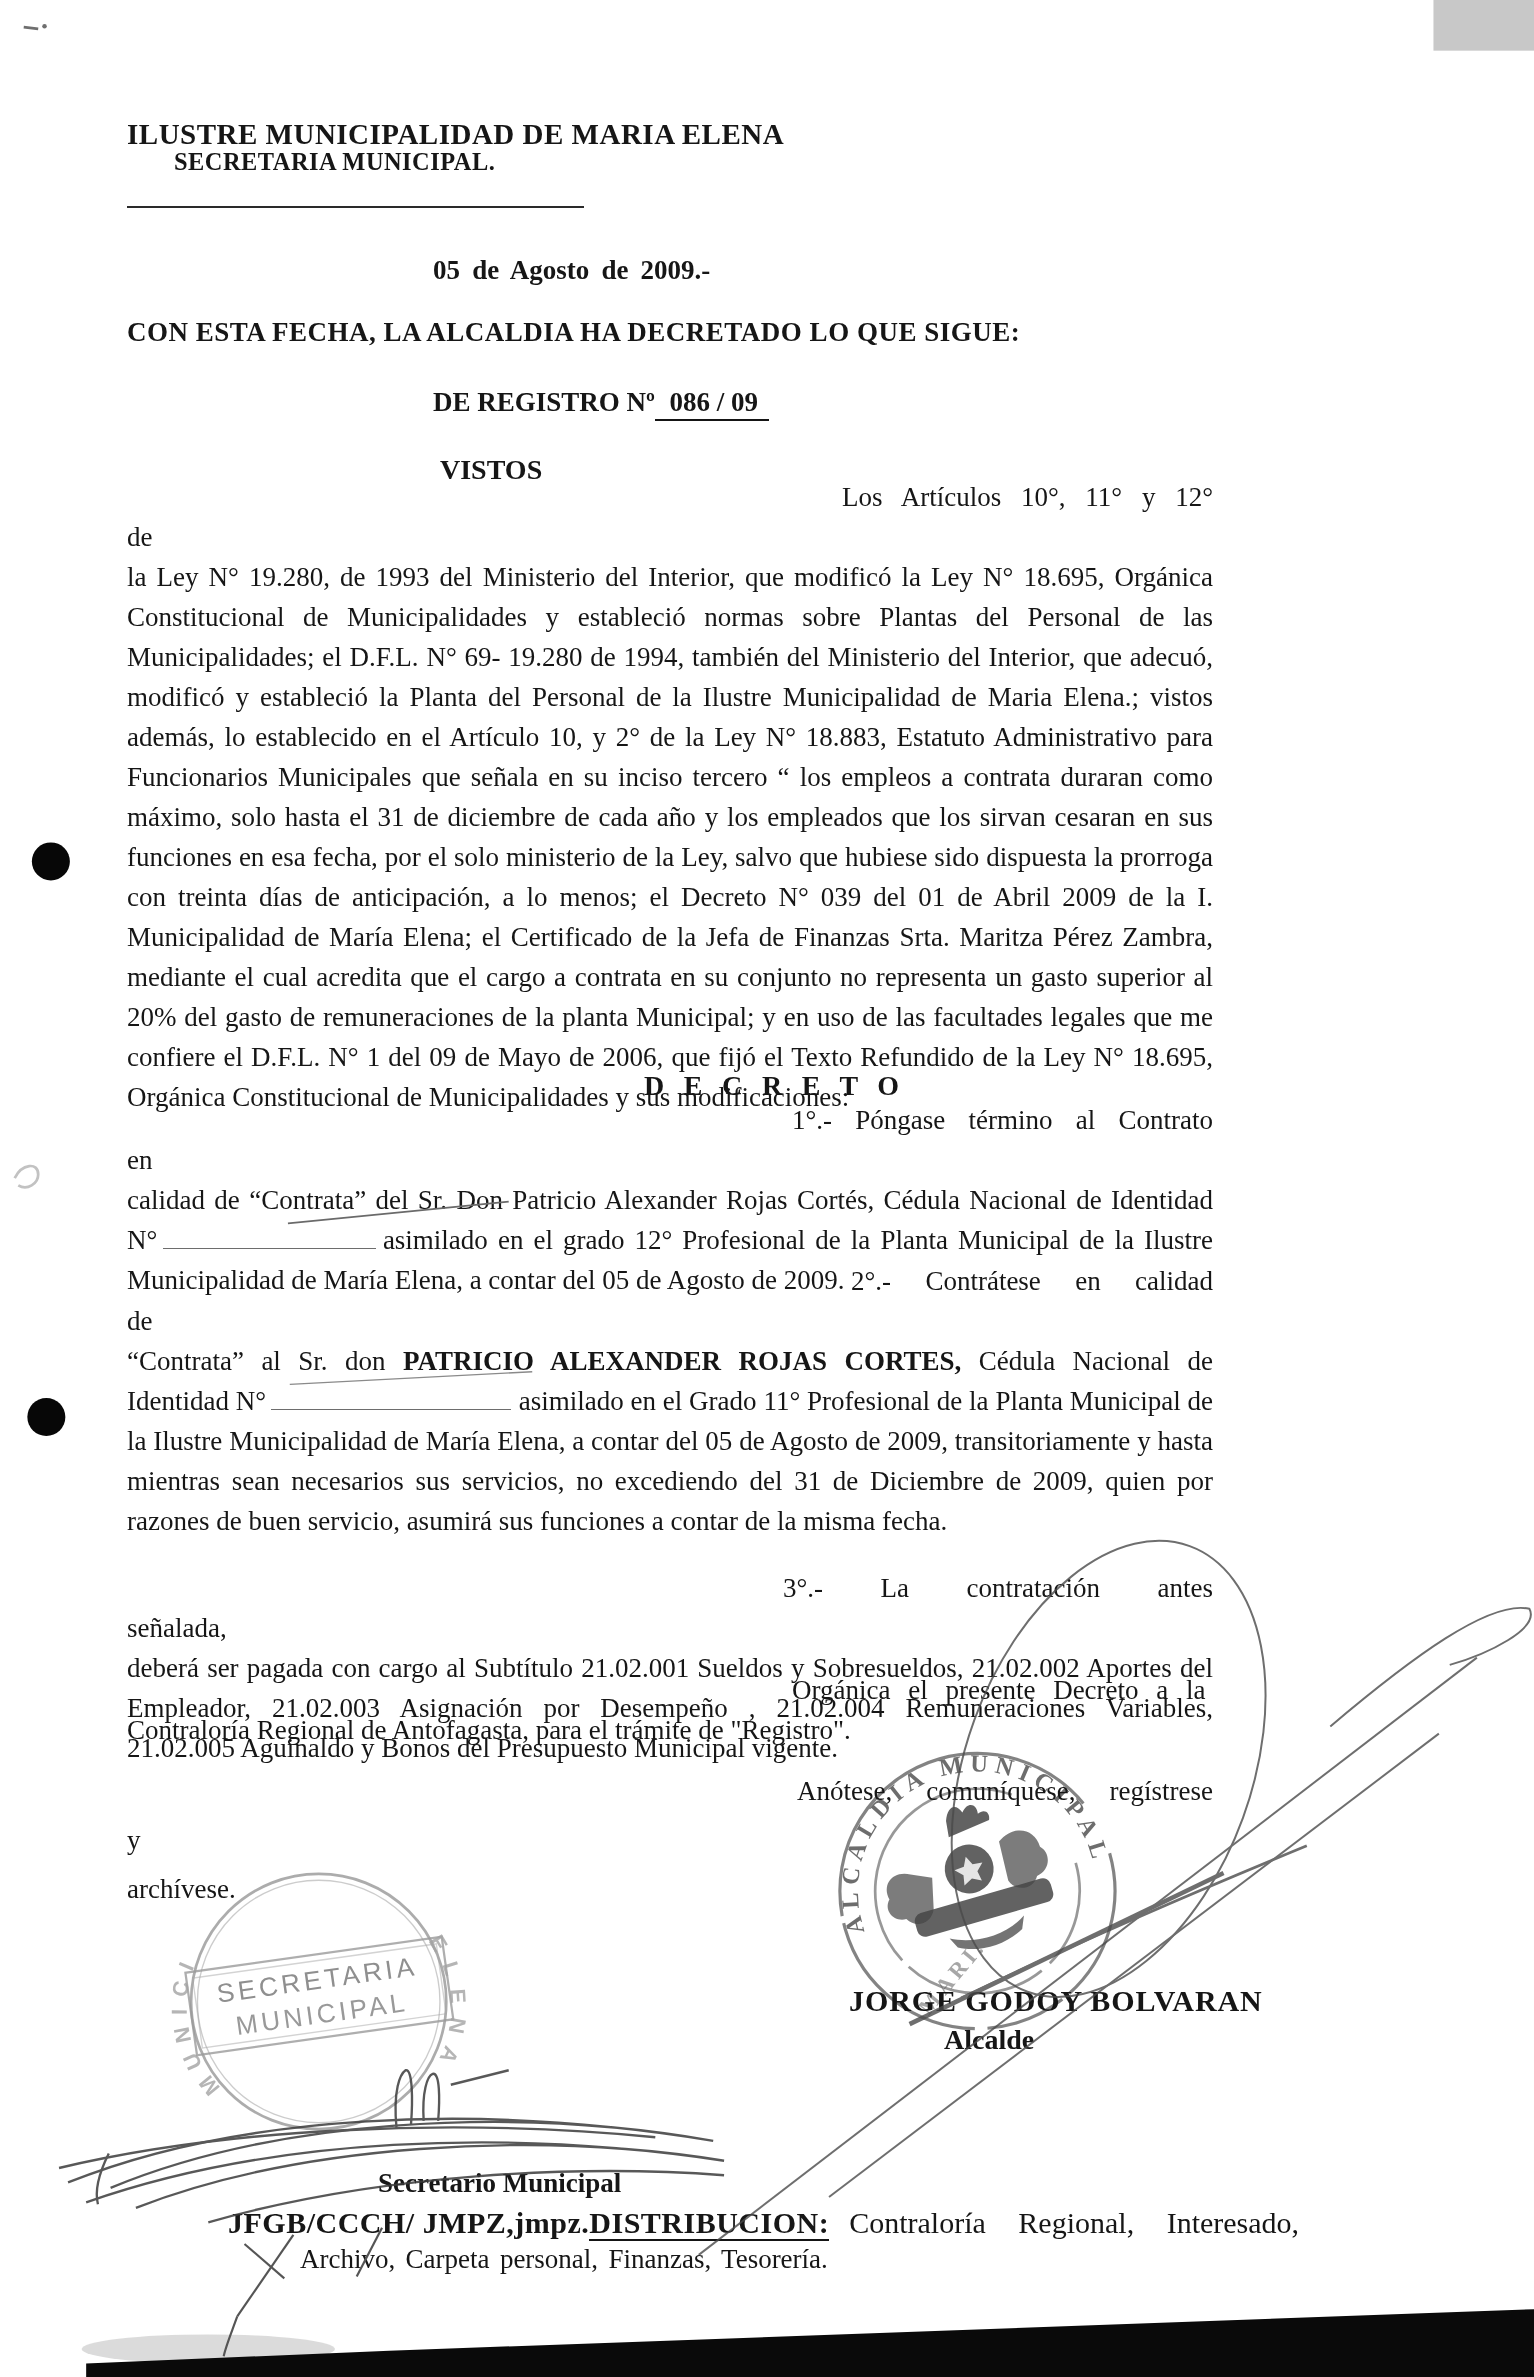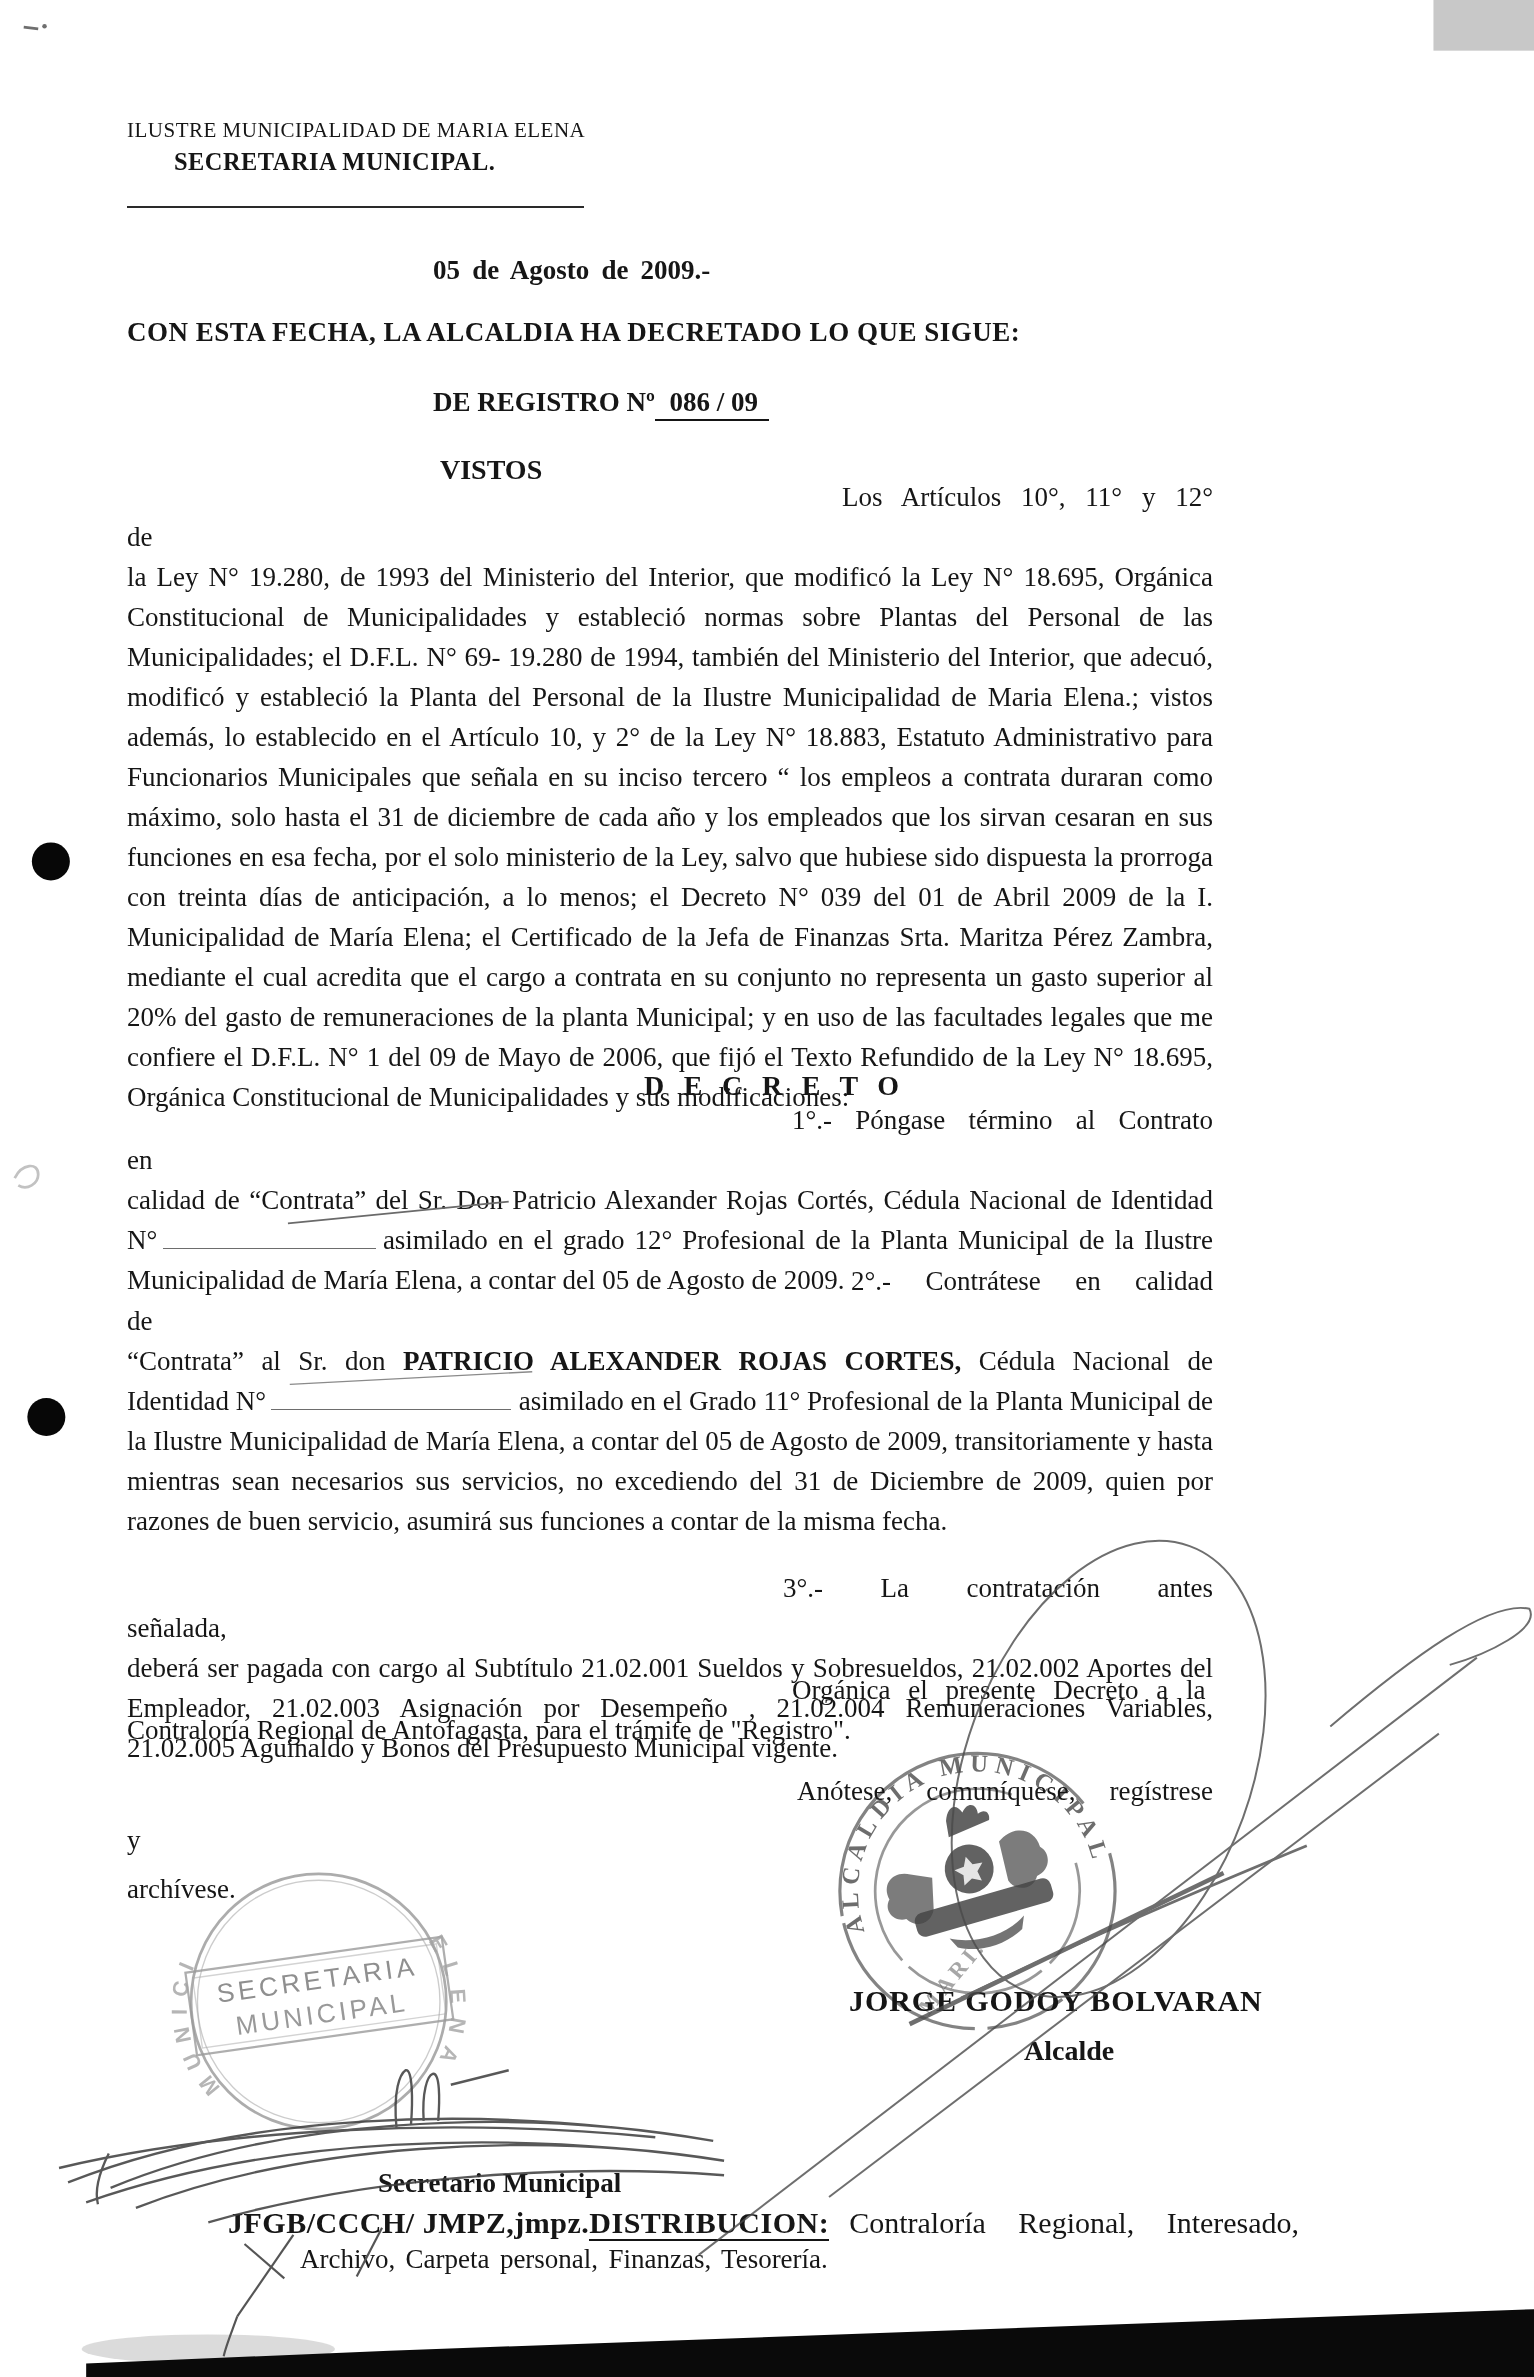--- a/index.html
+++ b/index.html
@@ -2,21 +2,21 @@
 <html style="font-size:14.5px"><head>
 <meta charset="utf-8">
 <style>
   html,body{margin:0;padding:0;background:#e8e8e8;}
   #page{
     position:relative;width:1535px;height:2377px;background:#ffffff;
     font-family:"Liberation Serif", serif;color:#161616;overflow:hidden;
   }
   .abs{position:absolute;}
   .b{font-weight:bold;}
-  .hdr1{font-size:21px;font-weight:normal;letter-spacing:0.5px;}
+  .hdr1{font-size:29px;font-weight:bold;letter-spacing:0.5px;}
   .hdr2{font-size:24.4px;font-weight:bold;letter-spacing:0.5px;}
   .hrline{border-top:2.7px solid #2a2a2a;width:457px;}
   .dateline{font-size:27px;font-weight:bold;word-spacing:5.4px;}
   .intro{font-size:27px;font-weight:bold;letter-spacing:0.5px;}
   .registro{font-size:27px;font-weight:bold;}
   .u-num{border-bottom:2.7px solid #151515;padding:0 11px 1.8px 14.5px;}
   .vheading{font-size:28px;font-weight:bold;}
   .decheading{font-size:28px;font-weight:bold;letter-spacing:1.8px;word-spacing:9px;}
   .body{
     font-size:27px;line-height:40px;text-align:justify;width:1086px;margin:0;
@@ -128,21 +128,21 @@
     <span class="lead-r">Orgánica el presente Decreto a la</span><br>
     <span>Contraloría Regional de Antofagasta, para el trámite de "Registro".</span>
   </p>
 
   <p class="abs body" style="left:127px;top:1767px;line-height:49px;">
     <span class="lead-a">Anótese, comuníquese, regístrese y</span><br>
     <span>archívese.</span>
   </p>
 
   <div class="abs alc-name" style="left:849px;top:1984px;">JORGE GODOY BOLVARAN</div>
-  <div class="abs alc-title" style="left:1024px;top:2024px;margin-top:11px;">Alcalde</div>
+  <div class="abs alc-title" style="left:944px;top:2024px;">Alcalde</div>
 
   <div class="abs sec-title" style="left:378px;top:2168px;">Secretario Municipal</div>
 
   <div class="abs dist" style="left:228px;top:2206px;width:1249px;">
     <span class="ini">JFGB/CCCH/ JMPZ,jmpz.</span><span class="lbl">DISTRIBUCION:</span><span class="rest">Contraloría Regional, Interesado,</span>
   </div>
   <div class="abs dist2" style="left:300px;top:2244px;">Archivo, Carpeta personal, Finanzas, Tesorería.</div>
 
   <svg width="1535" height="2377" viewBox="0 0 1696 2627">
 

